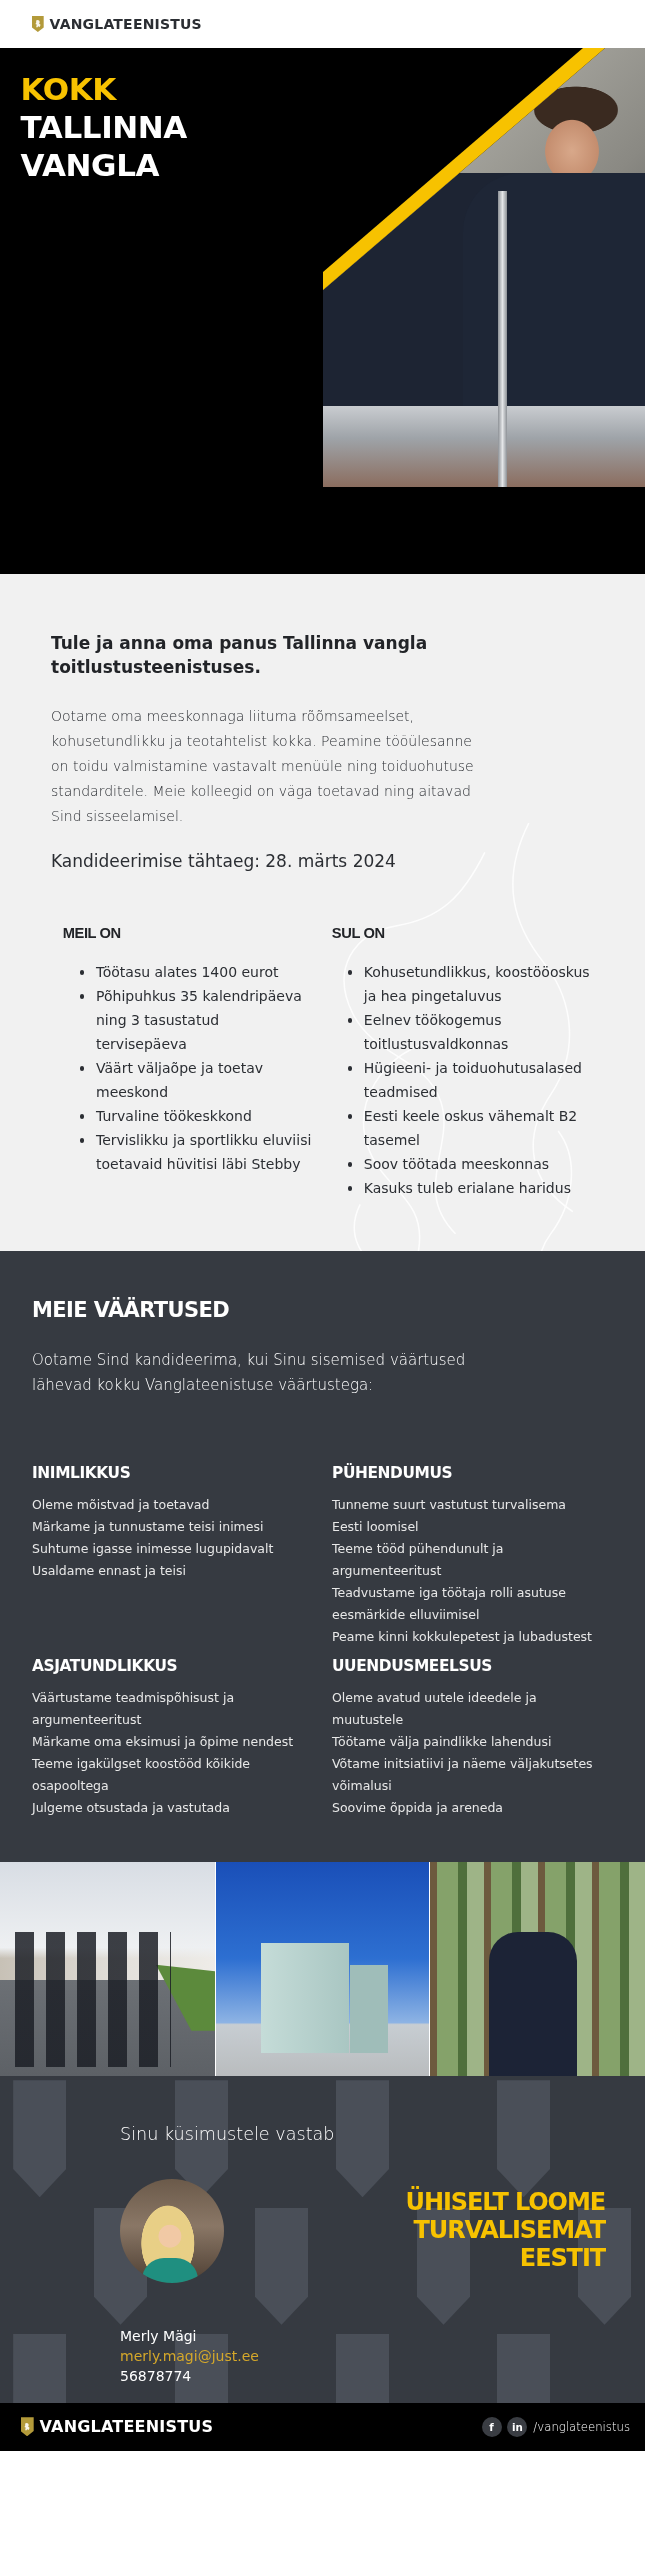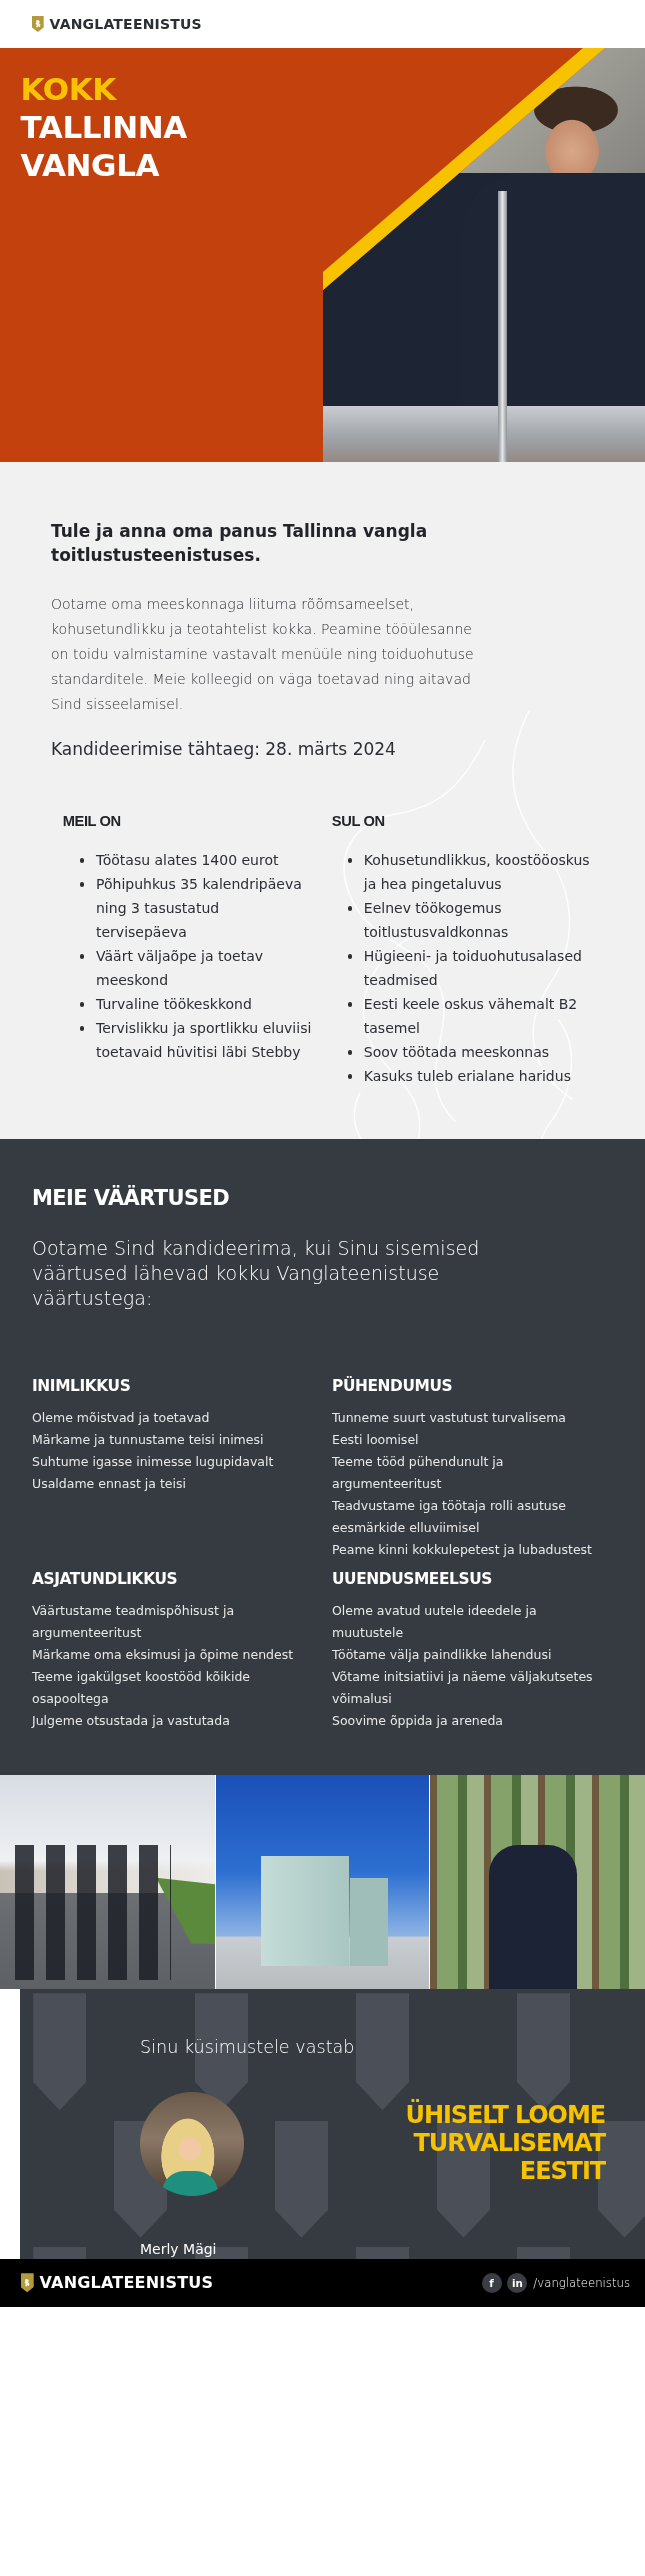--- a/index.html
+++ b/index.html
@@ -7,21 +7,21 @@
   .page { width: 646px; position: relative; }
 
   
   .top-header { height: 48px; background: #ffffff; display: flex; align-items: center; padding-left: 32px; }
   .logo { display: flex; align-items: center; gap: 5.9px; }
   .shield { width: 11.7px; height: 16px; background: #b39a3a; clip-path: polygon(0 0,100% 0,100% 72%,50% 100%,0 72%); display:flex; align-items:center; justify-content:center; }
   .shield svg { width: 8px; height: 9.5px; }
   .logo-text { font-family: "DejaVu Sans", sans-serif; font-weight: bold; font-size: 14px; letter-spacing: 0.2px; color: #2b2e33; }
 
   
-  .hero { position: relative; height: 414px; background: #c2410c; overflow: hidden; }
+  .hero { position: relative; height: 526px; background: #000000; overflow: hidden; }
   .hero-title { position: absolute; left: 20.5px; top: 22px; font-family: "DejaVu Sans", sans-serif; font-weight: bold; font-size: 31px; line-height: 38px; letter-spacing: -0.4px; }
   .hero-title .l1 { color: #f7c200; display:block; }
   .hero-title .l2, .hero-title .l3 { color: #ffffff; display:block; }
   .hero-photo { position: absolute; right: 0; top: 0; width: 323px; height: 439px;
     clip-path: polygon(100% 0, 100% 100%, 0 100%, 0 242px, 282px 0);
     background:
       radial-gradient(ellipse 44px 51px at 249px 103px, #d8a88a 0%, #c48d6e 60%, transparent 62%),
       radial-gradient(ellipse 59px 33px at 253px 62px, #3a2a20 0%, #3a2a20 70%, transparent 72%),
       linear-gradient(180deg, transparent 0, transparent 125px, #1d2433 125px),
       linear-gradient(135deg, #7a7b78 0%, #a5a49d 30%, #8a8983 55%, #5e605e 80%, #b9b8b2 100%);
@@ -45,21 +45,21 @@
   .col h3 { font-family: Liberation Sans, sans-serif; font-weight: bold; font-size: 14.7px; color: #222428; letter-spacing: -0.4px; margin-left: 11.7px; margin-bottom: 19px; }
   .col ul { list-style: none; padding-left: 45px; }
   .col li { position: relative; font-family: "DejaVu Sans", sans-serif; font-size: 14px; line-height: 24px; color: #2b2e33; }
   .col li::before { content: ""; position: absolute; left: -16px; top: 10.3px; width: 4.4px; height: 4.4px; border-radius: 50%; background: #2b2e33; }
   .col.right ul { padding-left: 32px; }
   .col.right h3 { margin-left: 0; }
 
   
   .values { background: #363a41; padding: 47px 32px 43px 32px; color: #ffffff; }
   .values h2 { font-family: "DejaVu Sans", sans-serif; font-weight: bold; font-size: 21px; letter-spacing: -0.6px; }
-  .values .sub { font-family: "DejaVu Sans", sans-serif; font-size: 19px; line-height: 25px; margin-top: 26.4px; max-width: 455px; font-weight: 300; }
+  .values .sub { font-family: "DejaVu Sans", sans-serif; font-size: 15px; line-height: 25px; margin-top: 26.4px; max-width: 455px; font-weight: 300; }
   .vgrid { display: grid; grid-template-columns: 291px 291px; column-gap: 0; row-gap: 29px; margin-top: 66px; gap: 9px; }
   .vgrid h4 { font-family: "DejaVu Sans", sans-serif; font-weight: bold; font-size: 15.4px; letter-spacing: -0.4px; margin-bottom: 11.7px; }
   .vgrid p { font-family: "DejaVu Sans", sans-serif; font-size: 12.5px; line-height: 22px; color: #e8e8e8; max-width: 264px; }
 
   
   .photos { display: flex; height: 214px; background: #363a41; }
   .photos .ph { height: 214px; }
   .ph1 { width: 215px; background:
       linear-gradient(180deg, #d8dde4 0%, #eef0f2 40%, transparent 45%),
       linear-gradient(180deg, transparent 55%, #6c7075 55%, #5d6166 100%),
@@ -69,21 +69,21 @@
   .ph1 .grass { position:absolute; right:0; top:103px; width:59px; height:66px; background:#5c8a3c; clip-path: polygon(0 0,100% 10%,100% 100%,60% 100%); }
   .ph2 { width: 215px; background: linear-gradient(180deg, #1a4fb8 0%, #2d6fd1 45%, #8db3e4 75%, #c7cdd2 76%, #b9bcbe 100%); position:relative; border-left: 0.7px solid #fff; border-right: 0.7px solid #fff; }
   .ph2 .bld { position:absolute; left:45px; top:81px; width:88px; height:110px; background: linear-gradient(90deg,#c5dcd8,#a9c6c2); }
   .ph2 .bld2 { position:absolute; left:134px; top:103px; width:38px; height:88px; background:#9fbdb9; }
   .ph3 { width: 216px; background:
       repeating-linear-gradient(90deg, #6d5a3e 0, #6d5a3e 7.3px, #85a26a 7.3px, #85a26a 28px, #4f6f3c 28px, #4f6f3c 37px, #9eb487 37px, #9eb487 54px);
       position:relative; }
   .ph3 .officer { position:absolute; left:59px; top:70px; width:88px; height:145px; background:#1c2336; border-radius: 29px 29px 0 0; }
 
   
-  .contact { position: relative; height: 270px; background-color: #363a41; overflow: hidden; margin-left: 20px; }
+  .contact { position: relative; height: 327px; background-color: #363a41; overflow: hidden; }
   .shields { position:absolute; inset:0; }
   .bgshield { position:absolute; width: 53px; height: 117px; background:#4a4f58; clip-path: polygon(0 0,100% 0,100% 76%,50% 100%,0 76%); }
   .contact-inner { position:absolute; left:120px; top: 48px; color:#fff; }
   .contact-label { font-family: "DejaVu Sans", sans-serif; font-size: 17.6px; font-weight: 300; color:#ffffff; }
   .avatar { width: 104px; height: 104px; border-radius: 50%; margin-top: 35px; background:
       radial-gradient(circle at 48% 55%, #f1c9a5 0 14%, transparent 15%),
       radial-gradient(ellipse 28% 40% at 46% 62%, #e8cf86 0 90%, transparent 92%),
       linear-gradient(180deg, #6b5a4a 0%, #8a7766 45%, #4e3f33 100%); position:relative; overflow:hidden; }
   .avatar .shirt { position:absolute; left:22px; right:26px; bottom:0; height:25px; background:#1f8f80; border-radius: 22px 22px 0 0; }
   .contact-name { font-family: "DejaVu Sans", sans-serif; font-size: 14px; color:#ffffff; margin-top: 43px; line-height: 20px; }

